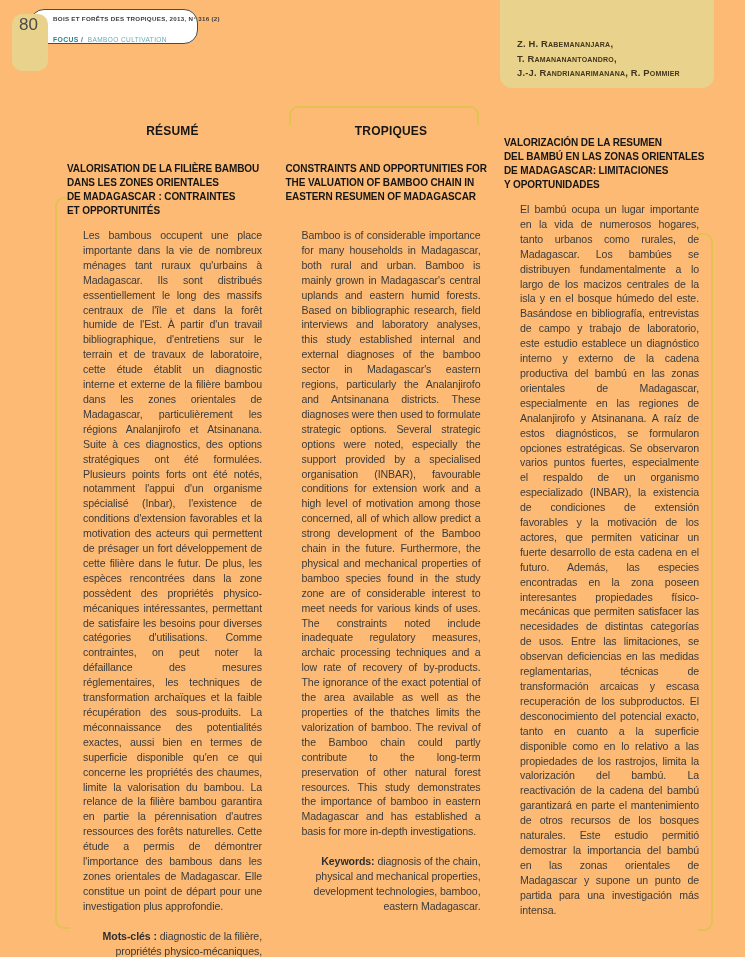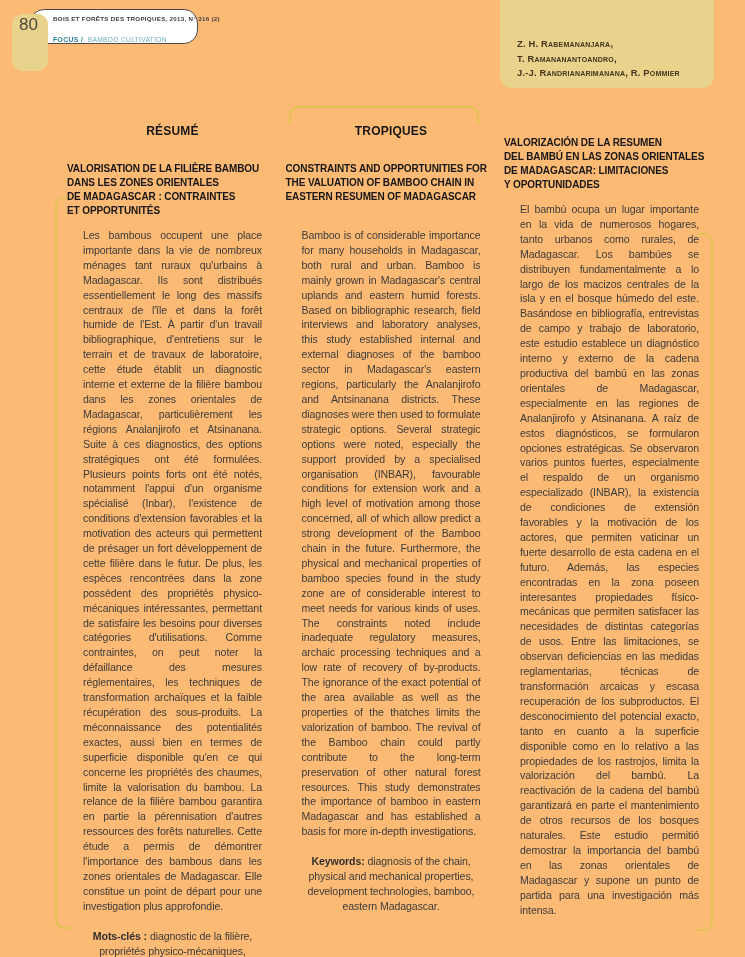--- a/index.html
+++ b/index.html
@@ -135,21 +135,21 @@
     white-space: pre-line;
   }
   .col p.body, .col p.keywords {
     margin: 8px 16px 0;
     font-size: 10.6px;
     line-height: 14.9px;
     letter-spacing: -0.1px;
     text-align: justify;
     color: #3b3b3b;
   }
-  .col p.keywords { margin-top: 15px; text-align: center; }
+  .col p.keywords { margin-top: 15px; text-align: right; }
   .col p.keywords b { color: #2f2f2f; }
 </style>
 </head>
 <body>
 
 <div class="page">
 
   <div class="journal-box">
     <div class="journal-line">BOIS ET FORÊTS DES TROPIQUES, 2013, N° 316 (2)</div>
     <div class="focus-line">

